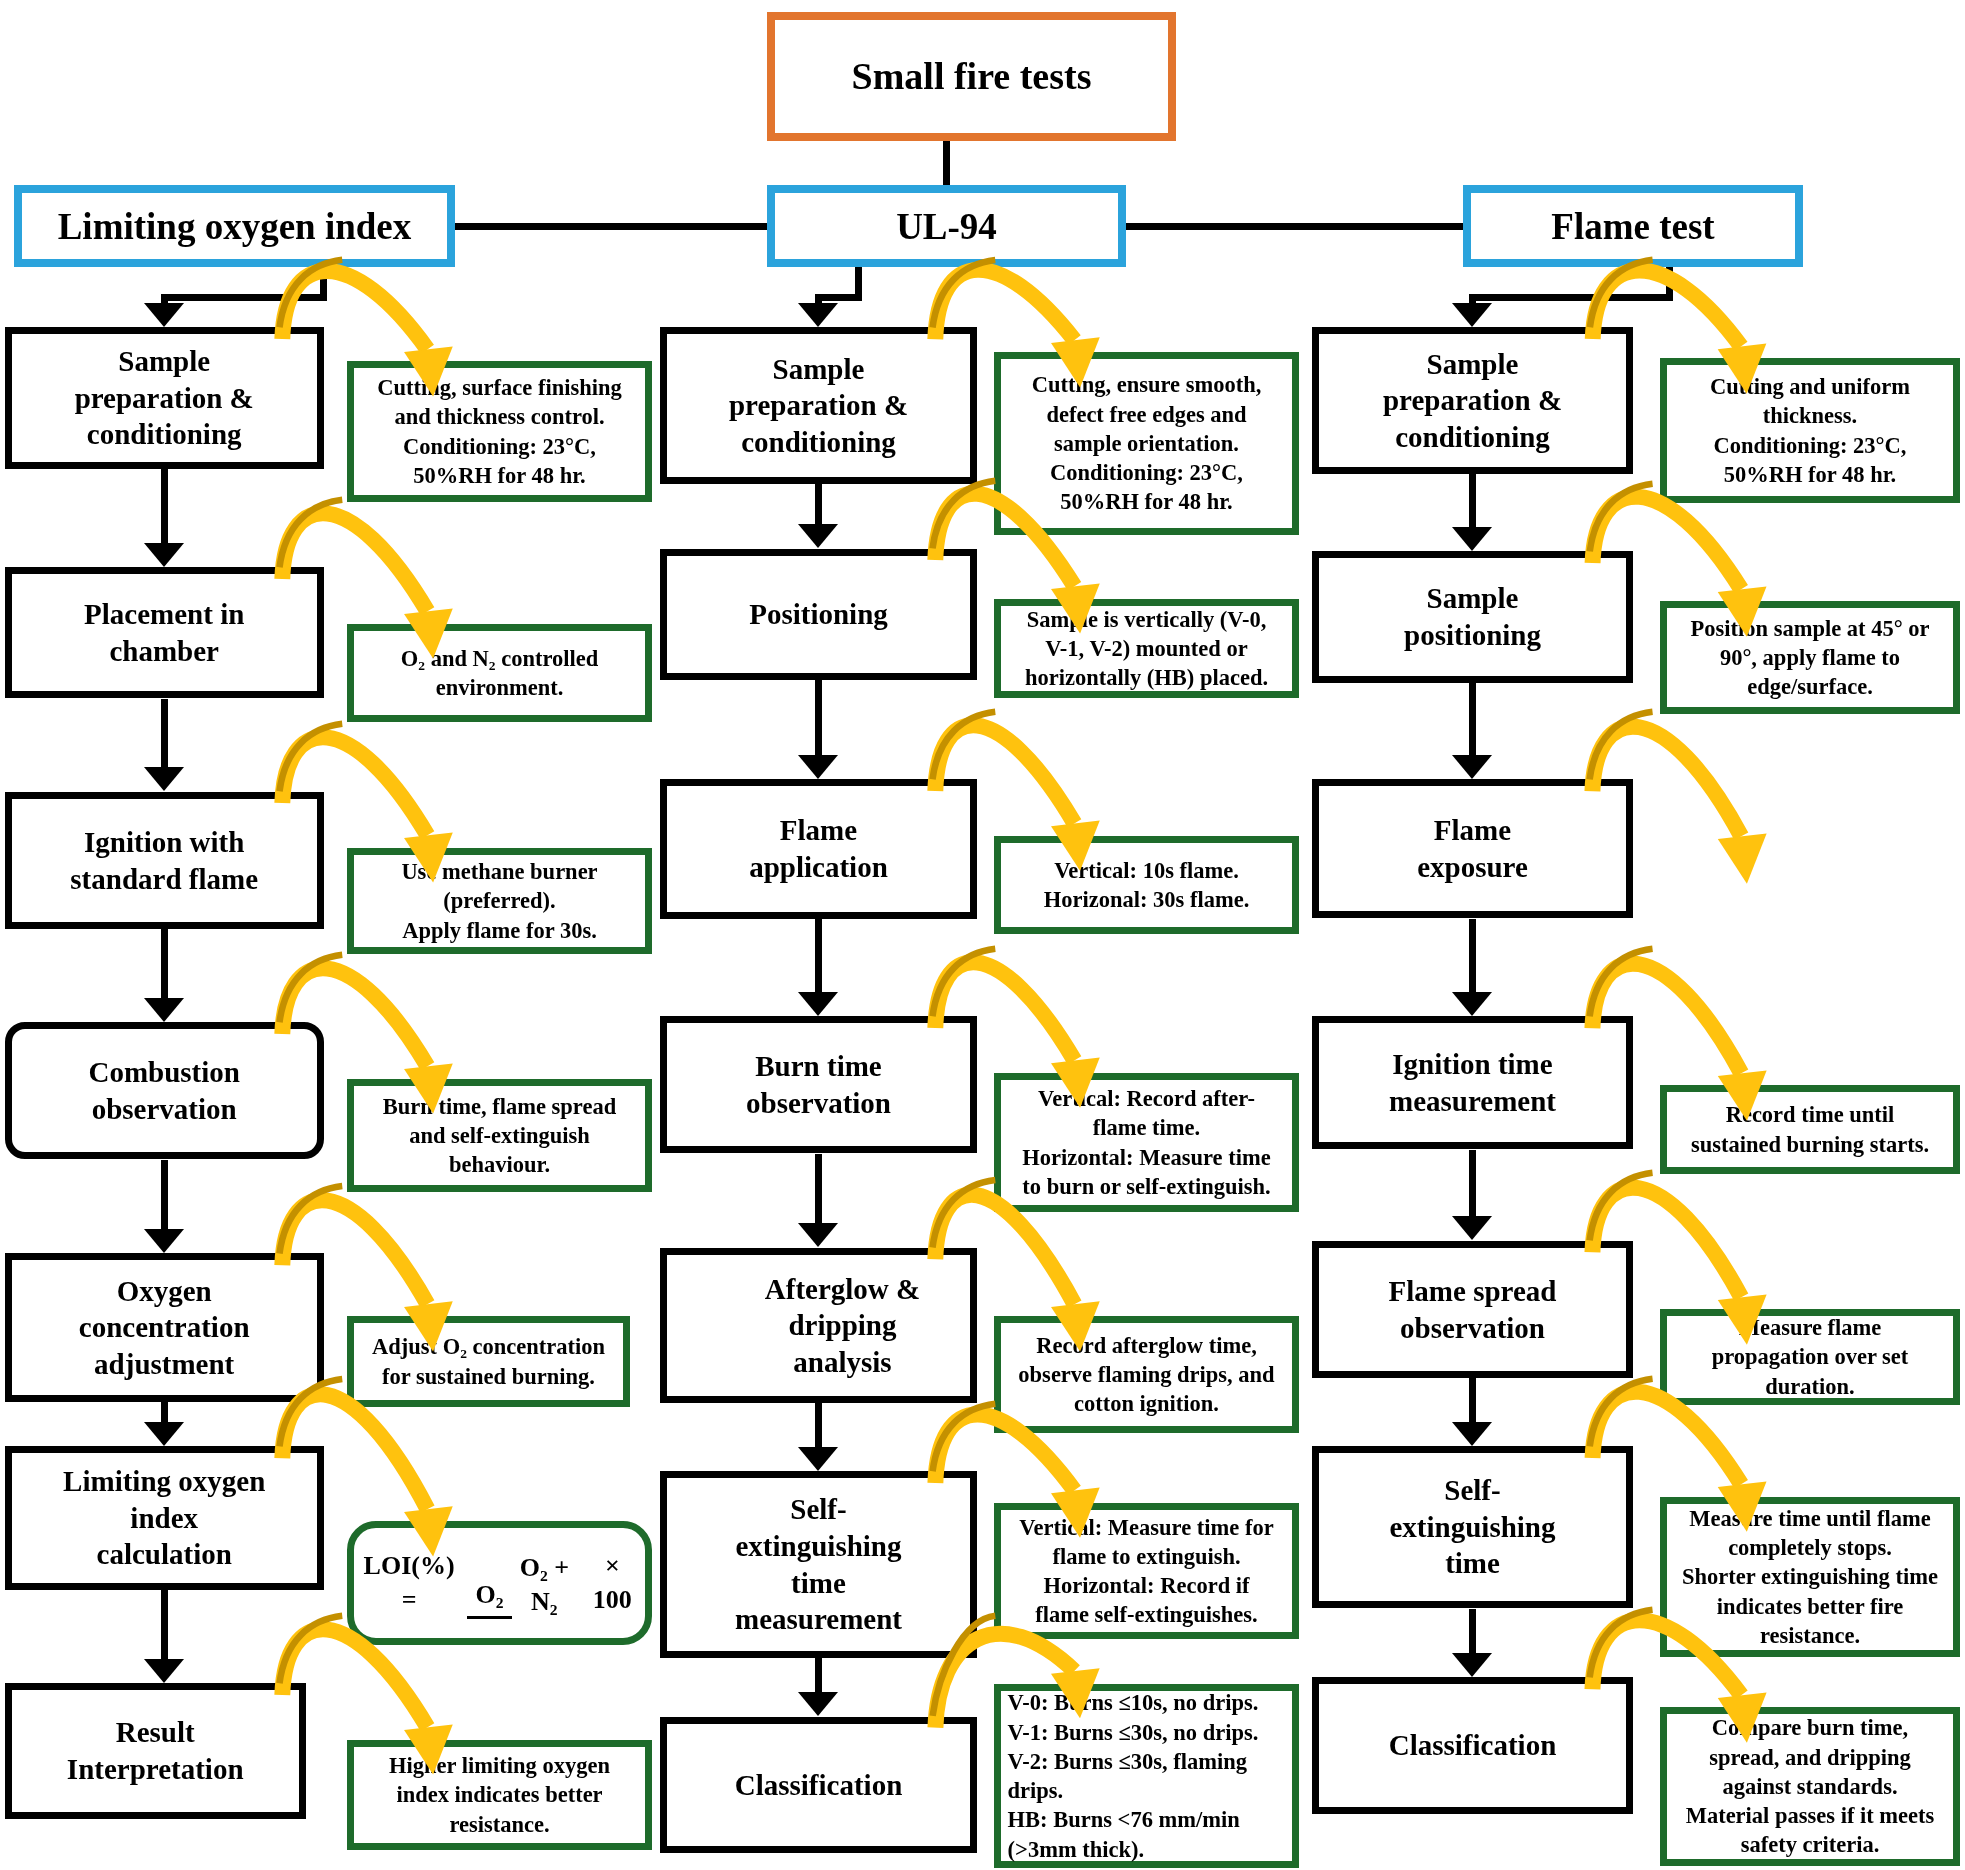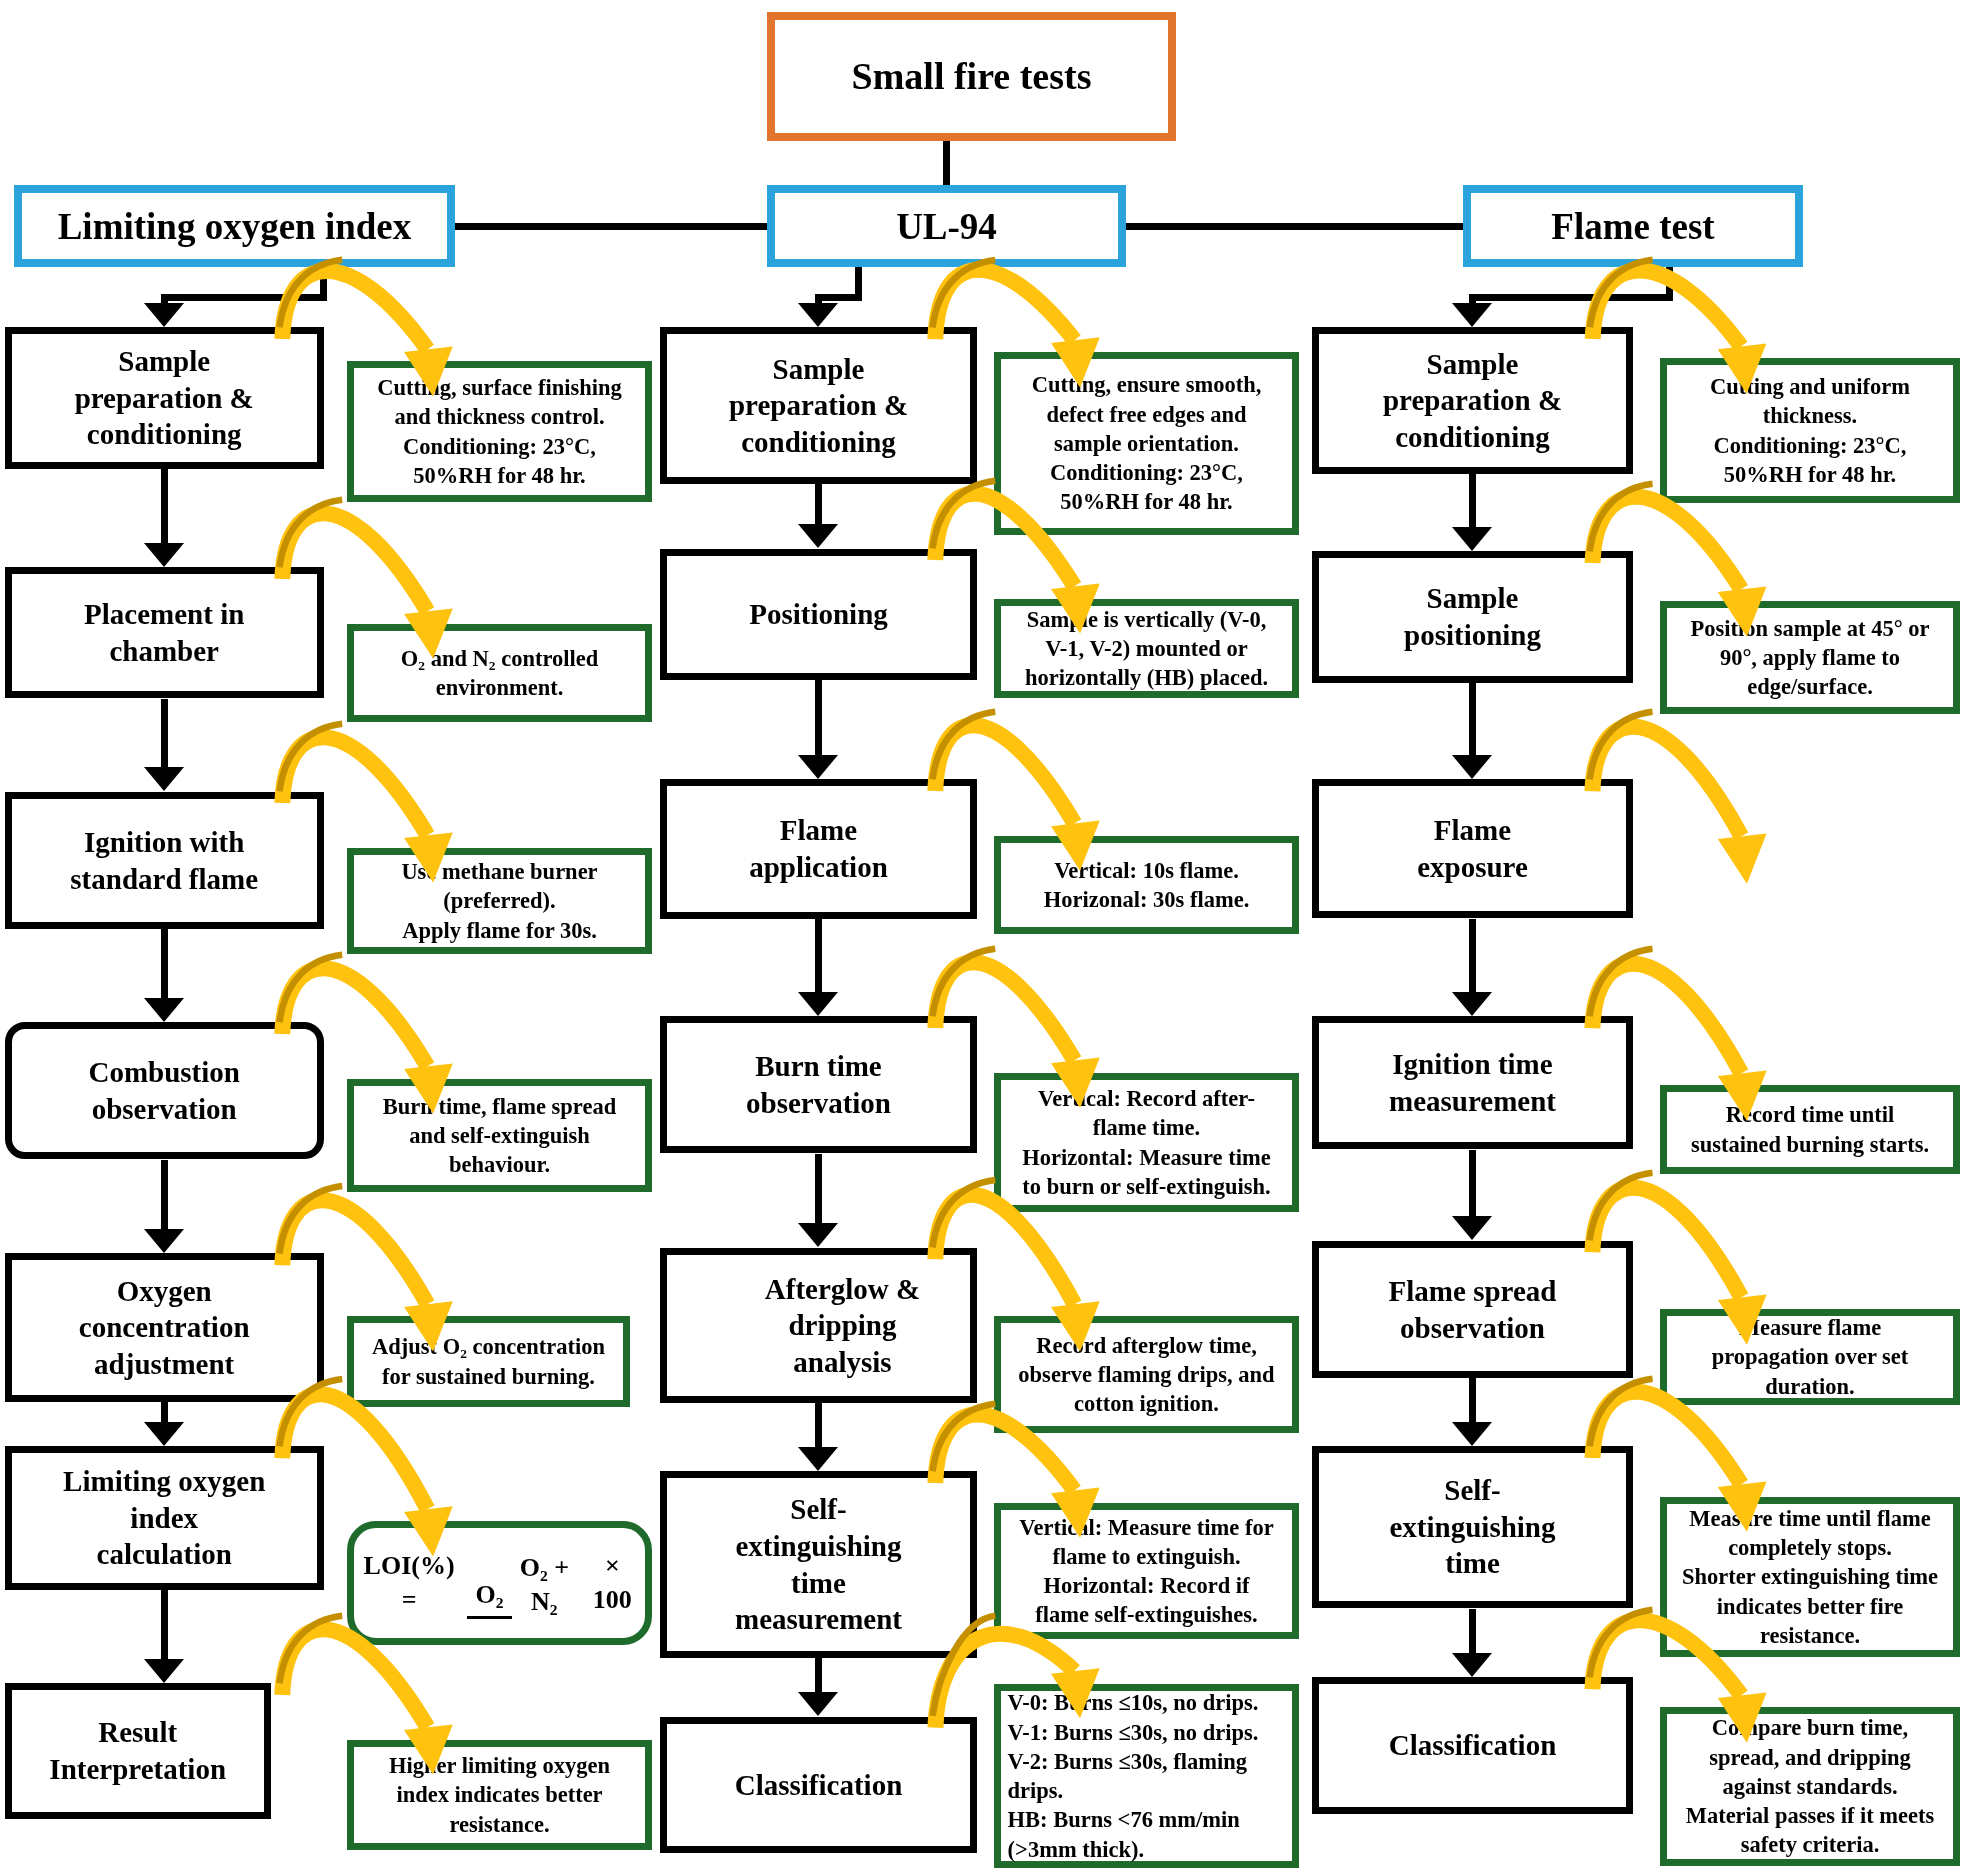--- a/index.html
+++ b/index.html
@@ -110,21 +110,21 @@
 index
 calculation</div>
     <svg class="curve" viewBox="0 0 410 390" style="left: 272px; top: 1376px; width: 192px; height: 183px;">
       <path d="M 22 175 C 28 -15, 170 -30, 332 284" fill="none" stroke="#FFC20E" stroke-width="34"></path>
       <path d="M 16 150 C 28 60, 80 14, 150 6" fill="none" stroke="#C49000" stroke-width="14"></path>
       <polygon points="282,290 386,278 344,385" fill="#FFC20E"></polygon>
     </svg>
     <div class="nbox" style="left: 347px; top: 1521px; width: 305px; height: 124px; border-radius: 29px;"><span class="formula"><span>LOI(%) =</span><span class="frac"><span class="num">O₂</span><span class="den">O₂ + N₂</span></span><span>× 100</span></span></div>
     <div class="line" style="left: 161px; top: 1590px; width: 6.6px; height: 70px;"></div>
     <div class="ahead" style="left: 144px; top: 1659px;"></div>
-    <div class="pbox" style="left: 4.7px; top: 1683px; width: 266px; height: 136px;">Result
+    <div class="pbox" style="left: 4.7px; top: 1683px; width: 301px; height: 136px;">Result
 Interpretation</div>
     <svg class="curve" viewBox="0 0 410 350" style="left: 272px; top: 1613px; width: 192px; height: 164px;">
       <path d="M 22 175 C 28 -15, 170 -30, 332 244" fill="none" stroke="#FFC20E" stroke-width="34"></path>
       <path d="M 16 150 C 28 60, 80 14, 150 6" fill="none" stroke="#C49000" stroke-width="14"></path>
       <polygon points="282,250 386,238 344,345" fill="#FFC20E"></polygon>
     </svg>
     <div class="nbox" style="left: 347px; top: 1740px; width: 305px; height: 110px;">Higher limiting oxygen
 index indicates better
 resistance.</div>
     <div class="line" style="left: 855px; top: 263px; width: 6.6px; height: 38px;"></div>

